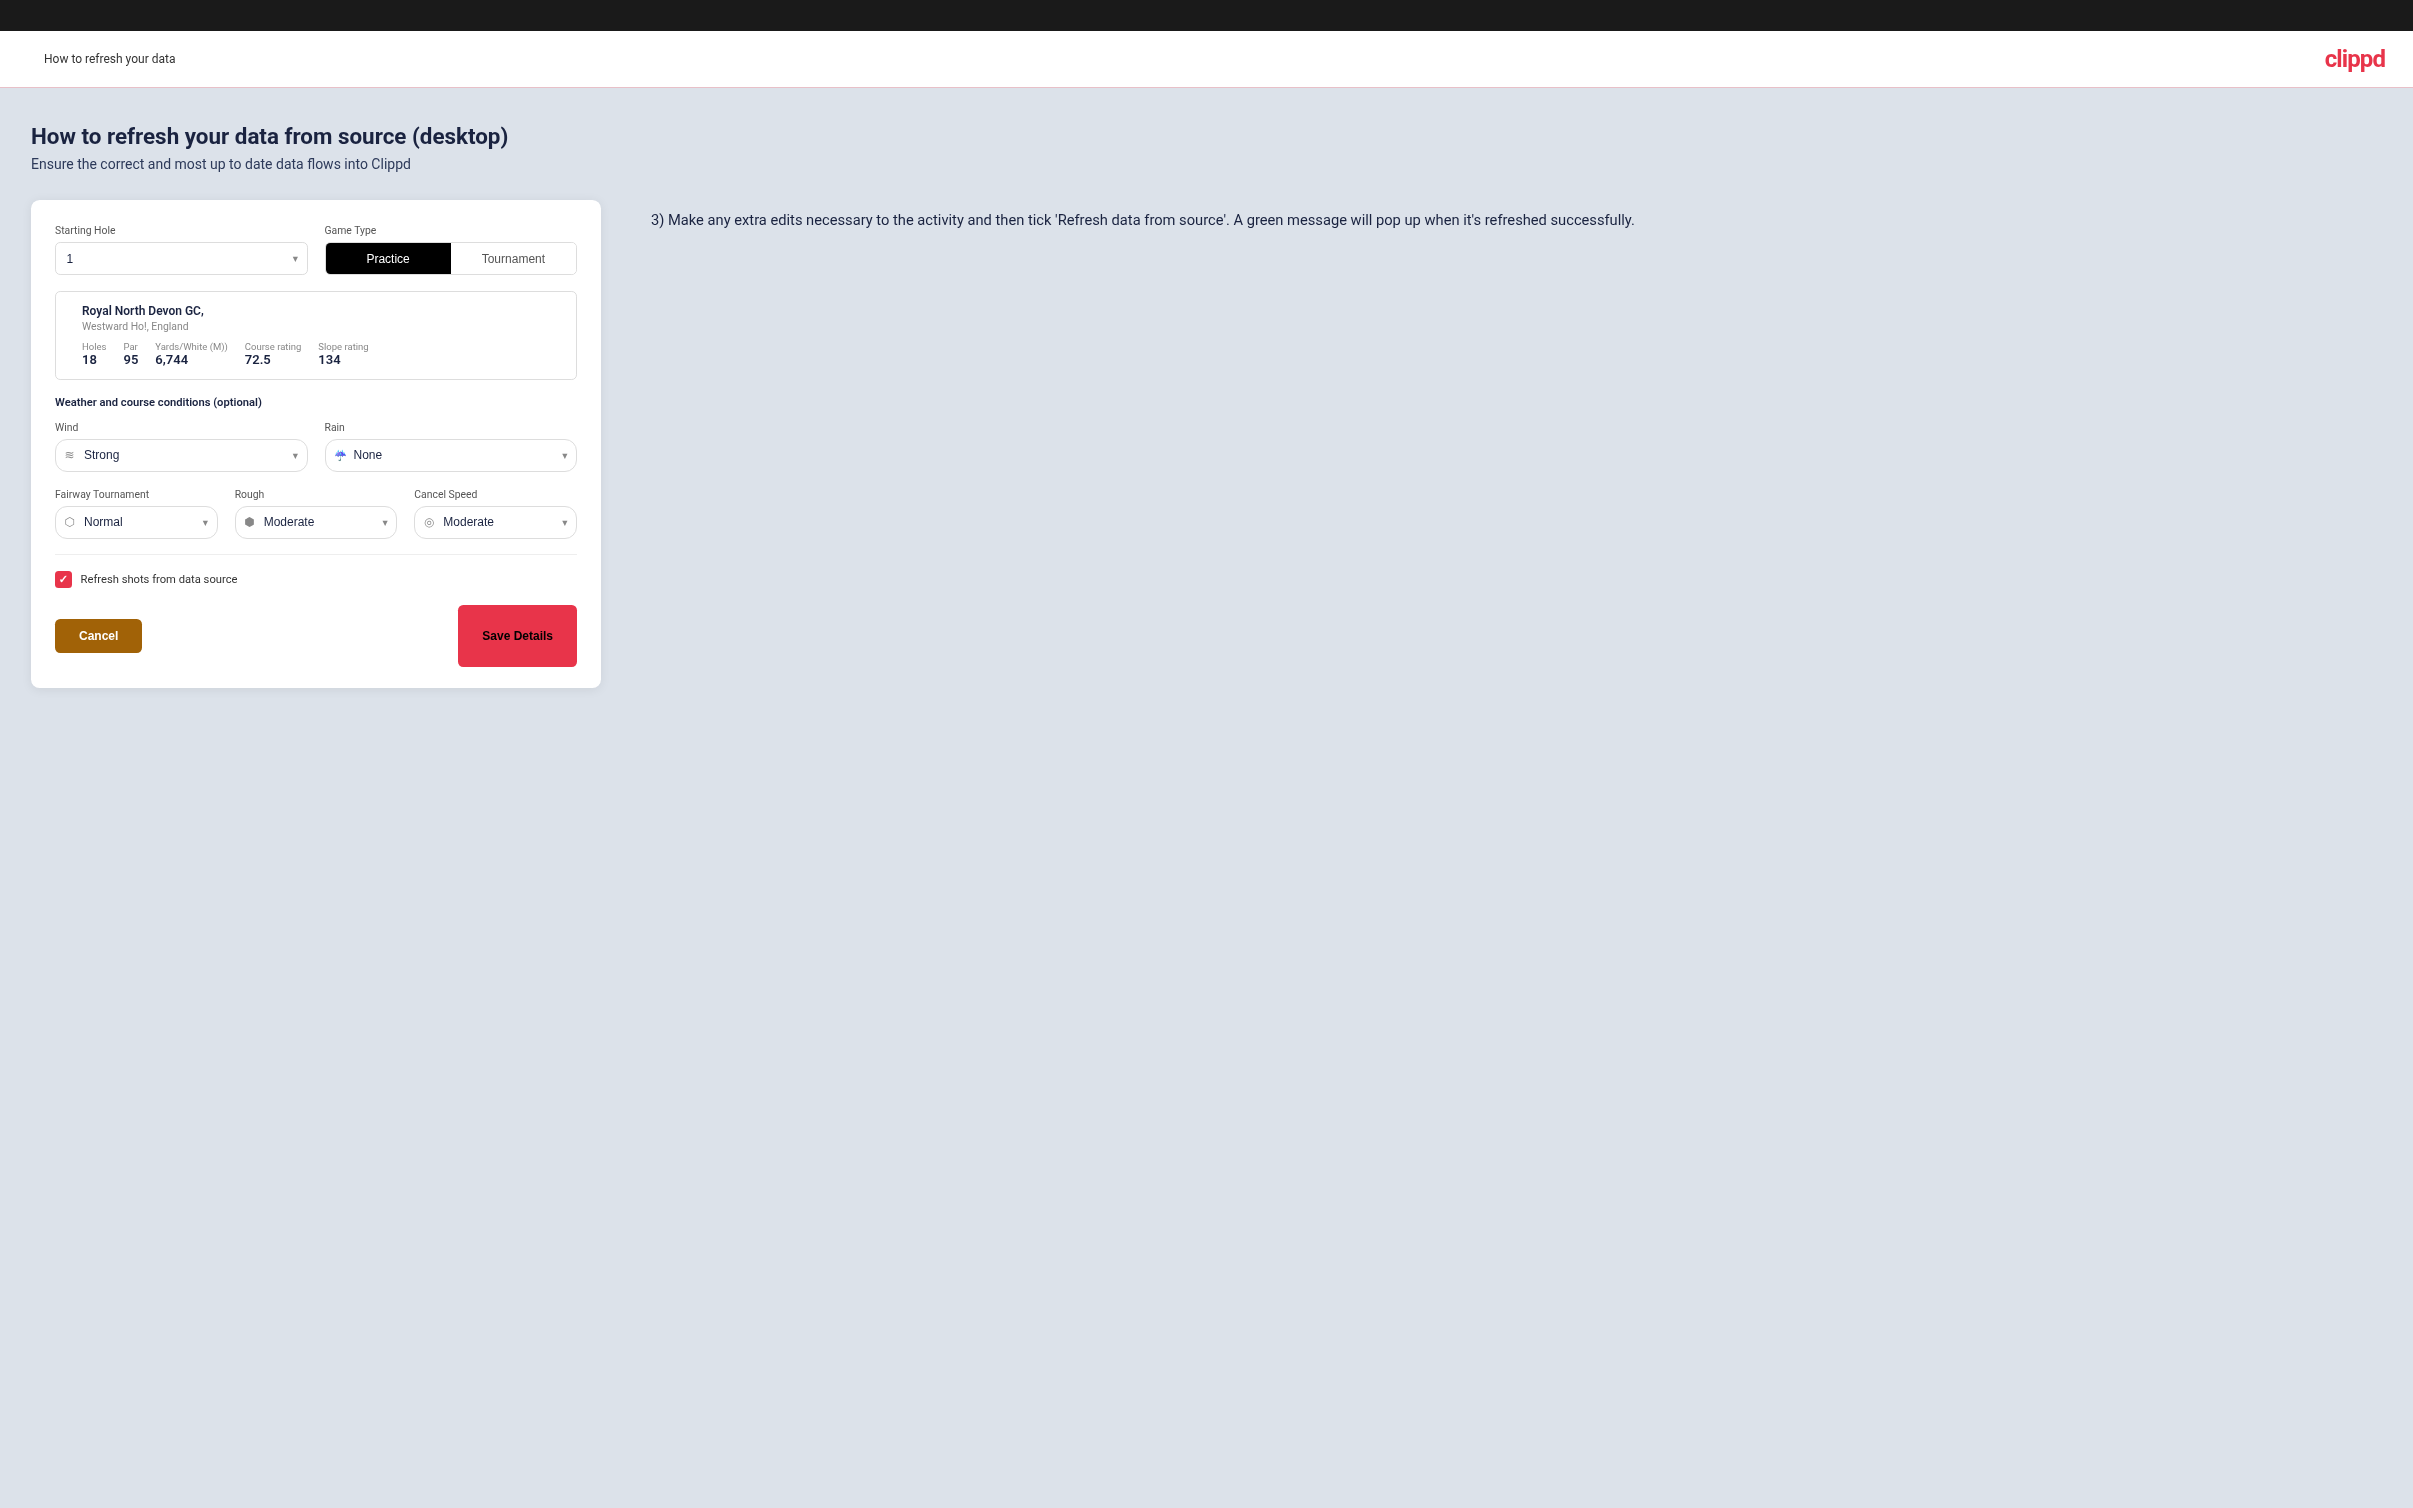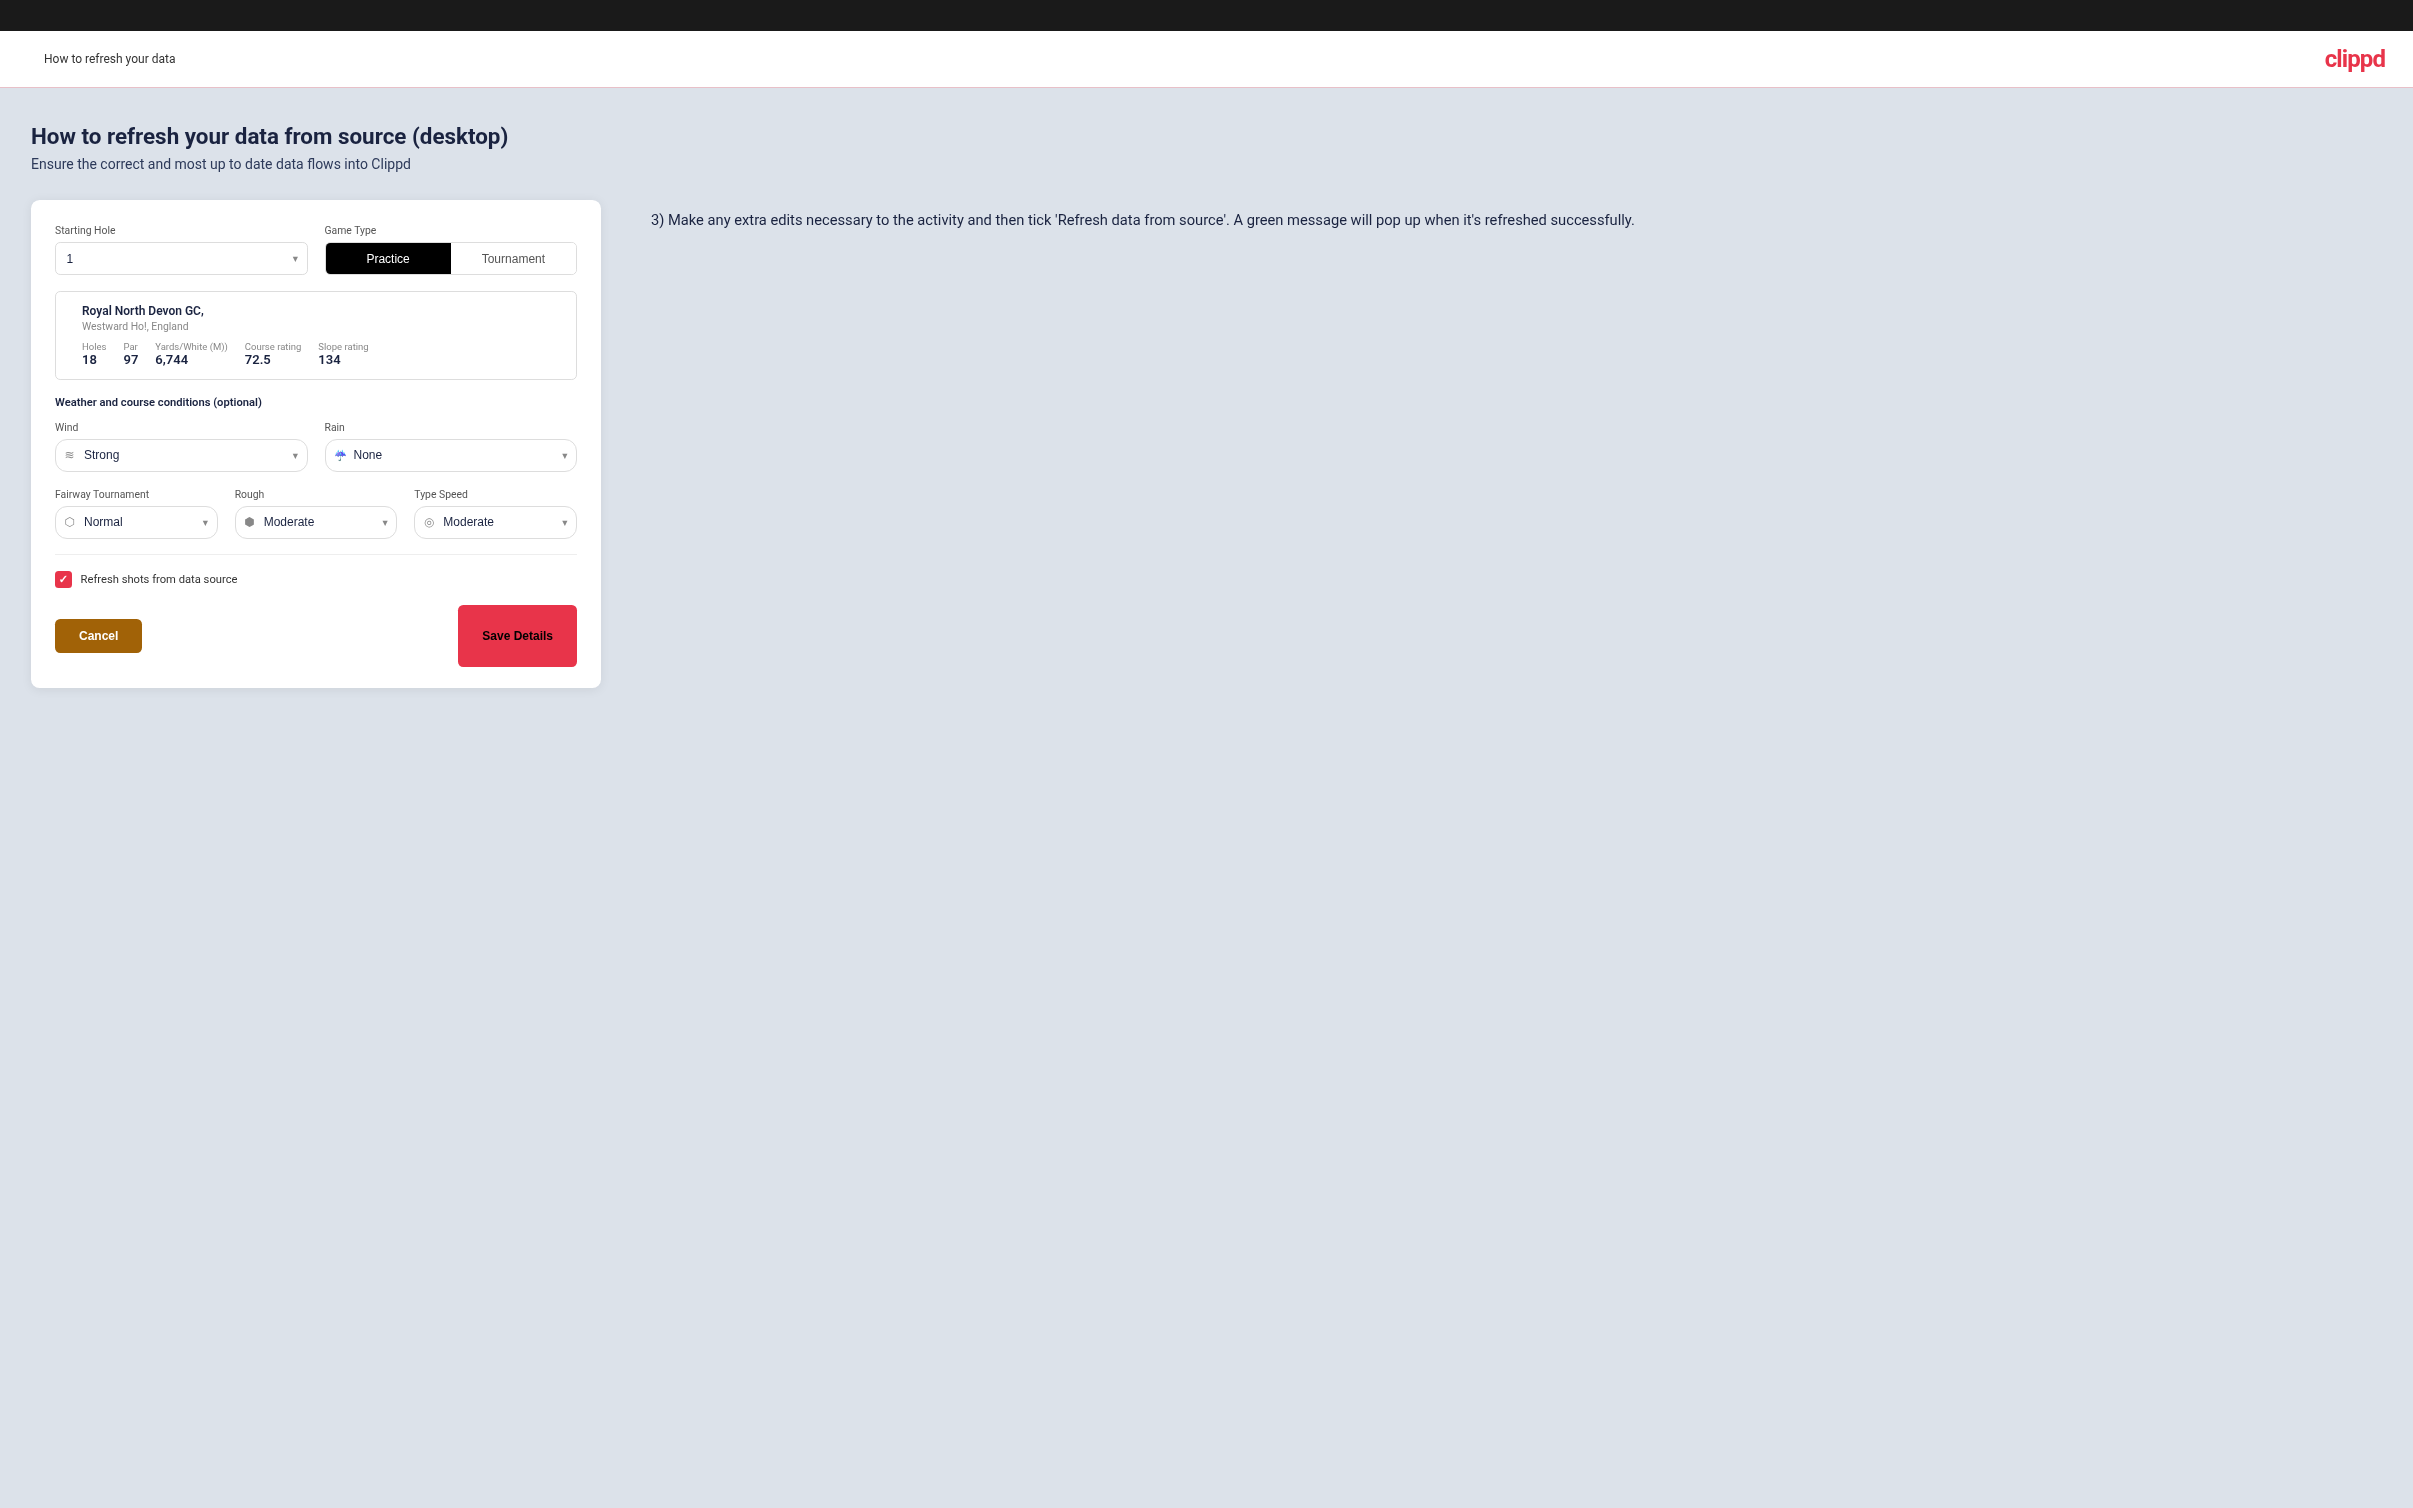--- a/index.html
+++ b/index.html
@@ -304,21 +304,21 @@
       <div class="course-info-box">
         <div class="course-name">Royal North Devon GC,</div>
         <div class="course-location">Westward Ho!, England</div>
         <div class="course-stats">
           <div class="stat-item">
             <span class="stat-label">Holes</span>
             <span class="stat-value">18</span>
           </div>
           <div class="stat-item">
             <span class="stat-label">Par</span>
-            <span class="stat-value">97</span>
+            <span class="stat-value">95</span>
           </div>
           <div class="stat-item">
             <span class="stat-label">Yards/White (M))</span>
             <span class="stat-value">6,744</span>
           </div>
           <div class="stat-item">
             <span class="stat-label">Course rating</span>
             <span class="stat-value">72.5</span>
           </div>
           <div class="stat-item">
@@ -377,21 +377,21 @@
             <span class="select-icon rough-icon"></span>
             <select>
               <option value="Moderate">Moderate</option>
               <option value="Light">Light</option>
               <option value="Heavy">Heavy</option>
             </select>
             <span class="chevron">▾</span>
           </div>
         </div>
         <div class="form-group">
-          <label class="form-label">Type Speed</label>
+          <label class="form-label">Cancel Speed</label>
           <div class="select-wrapper">
             <span class="select-icon green-icon"></span>
             <select>
               <option value="Moderate">Moderate</option>
               <option value="Slow">Slow</option>
               <option value="Fast">Fast</option>
             </select>
             <span class="chevron">▾</span>
           </div>
         </div>

